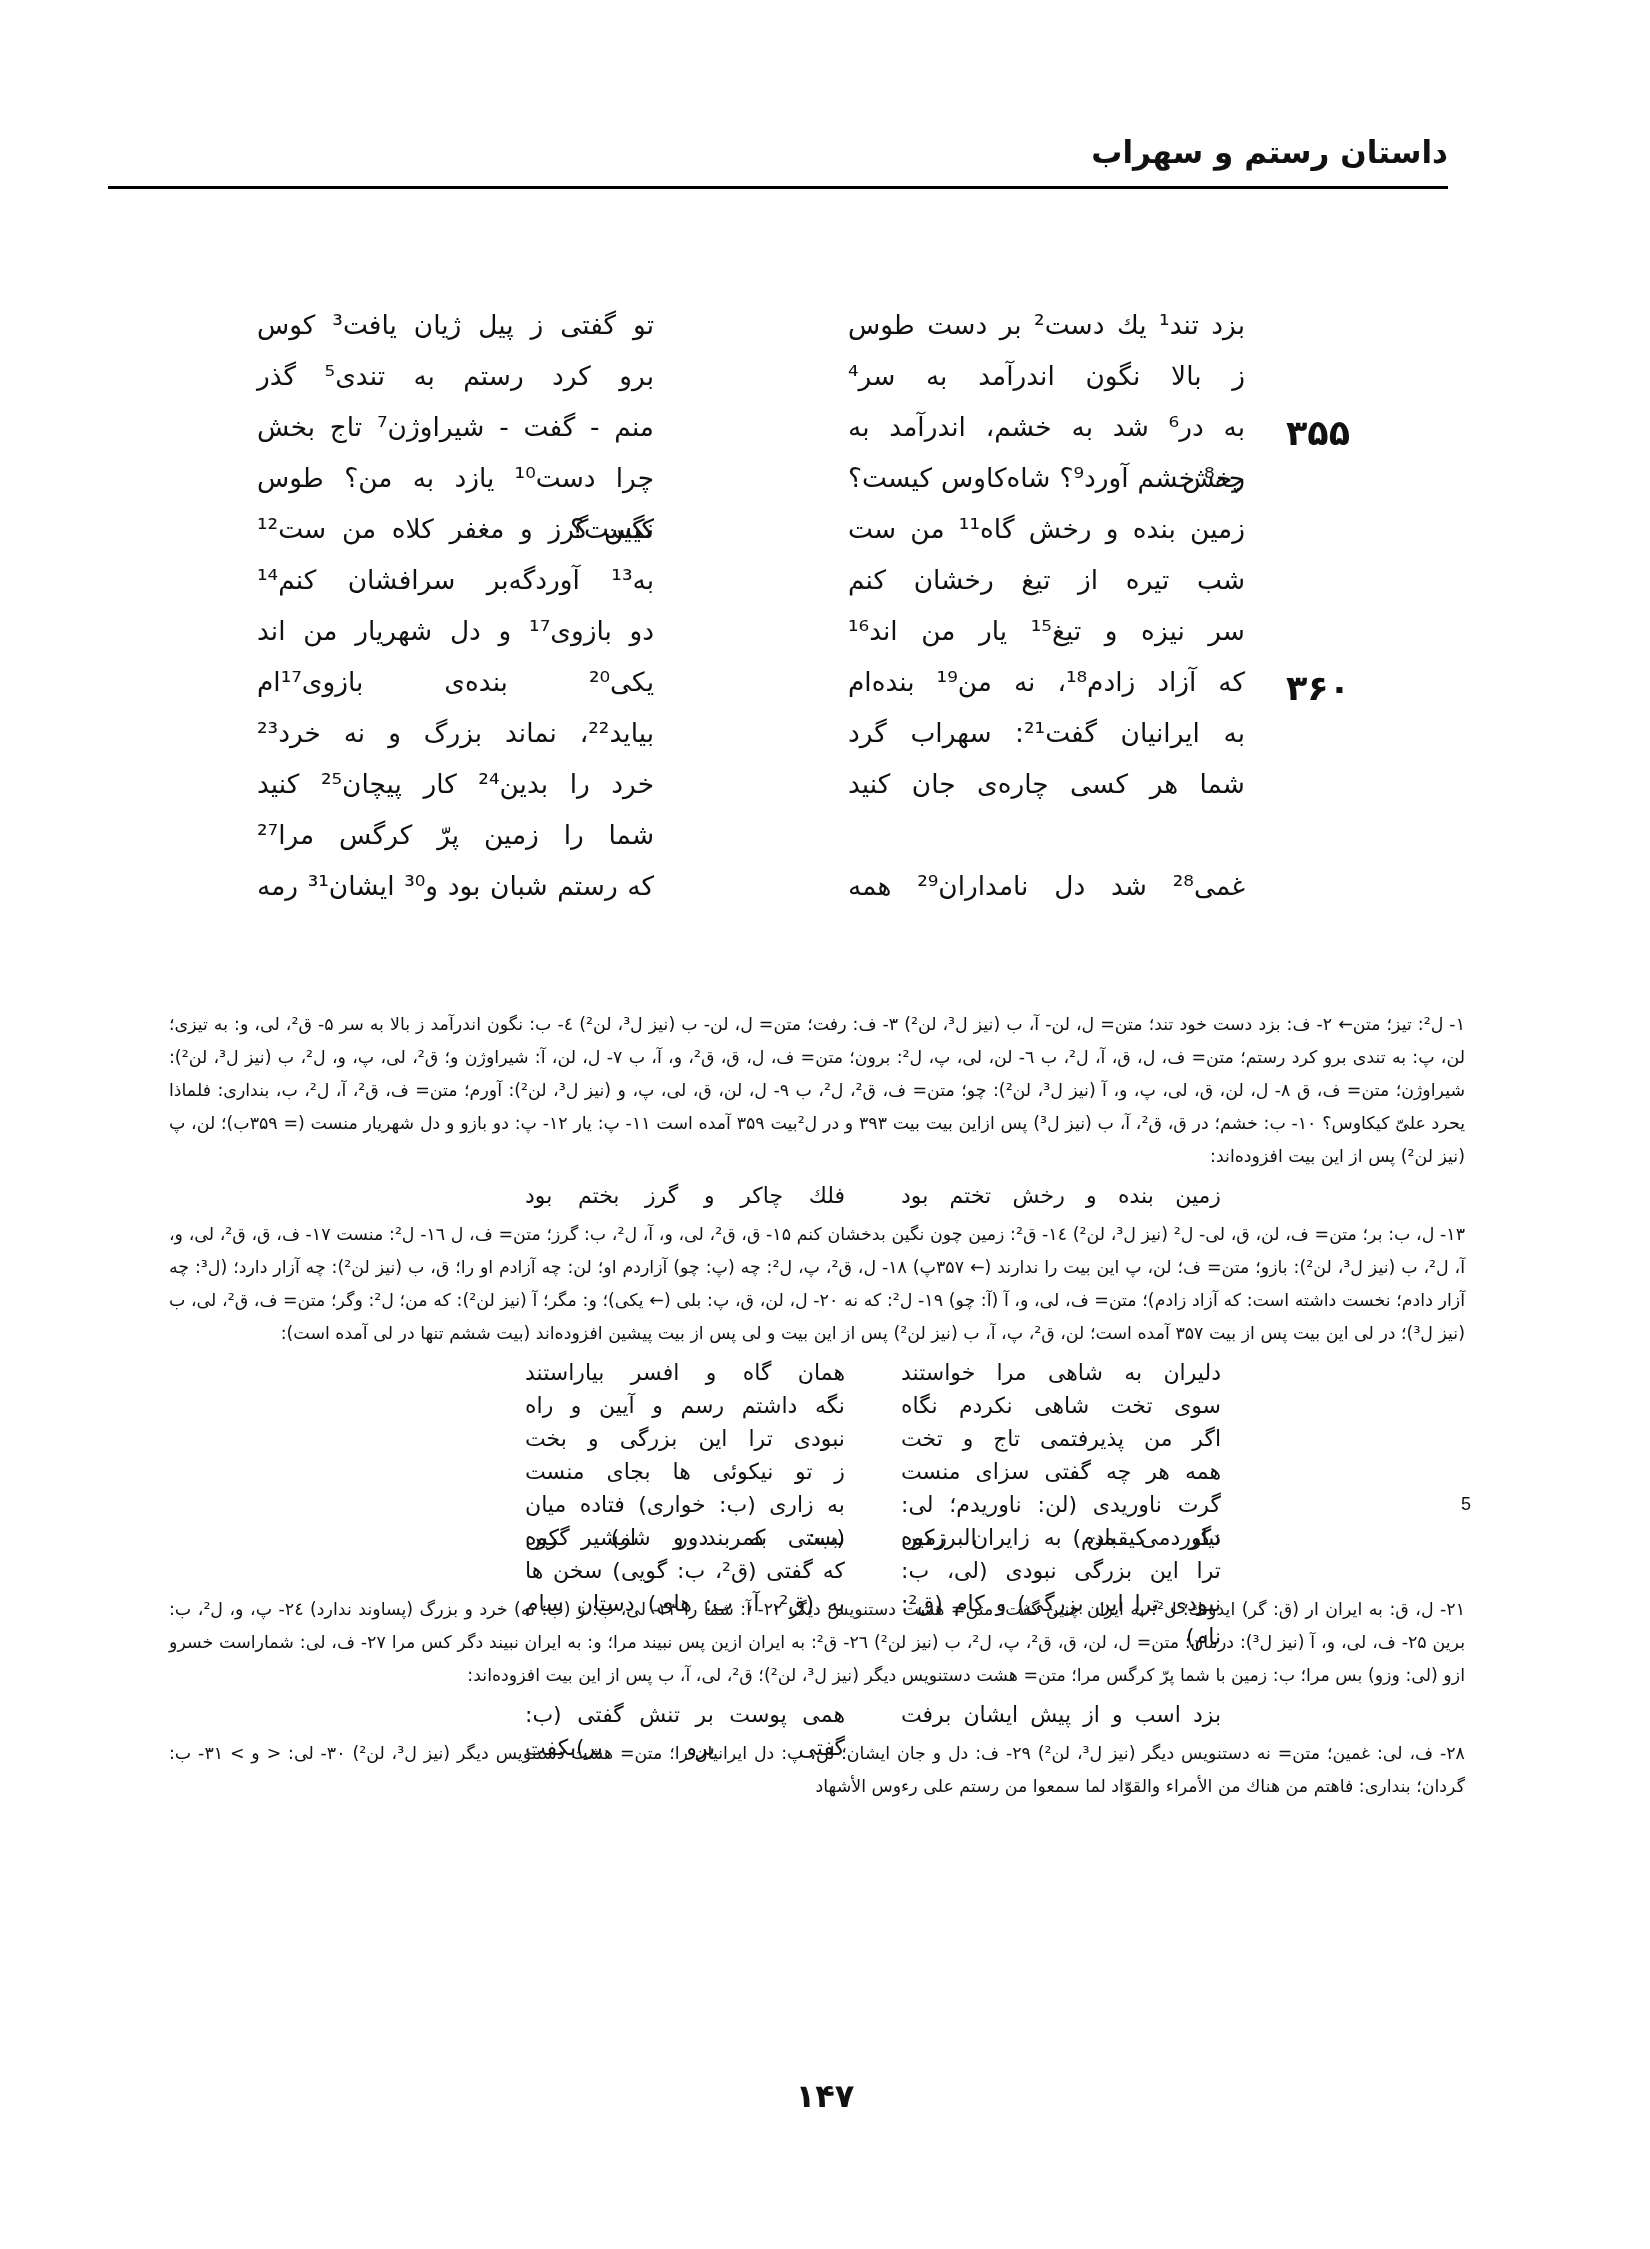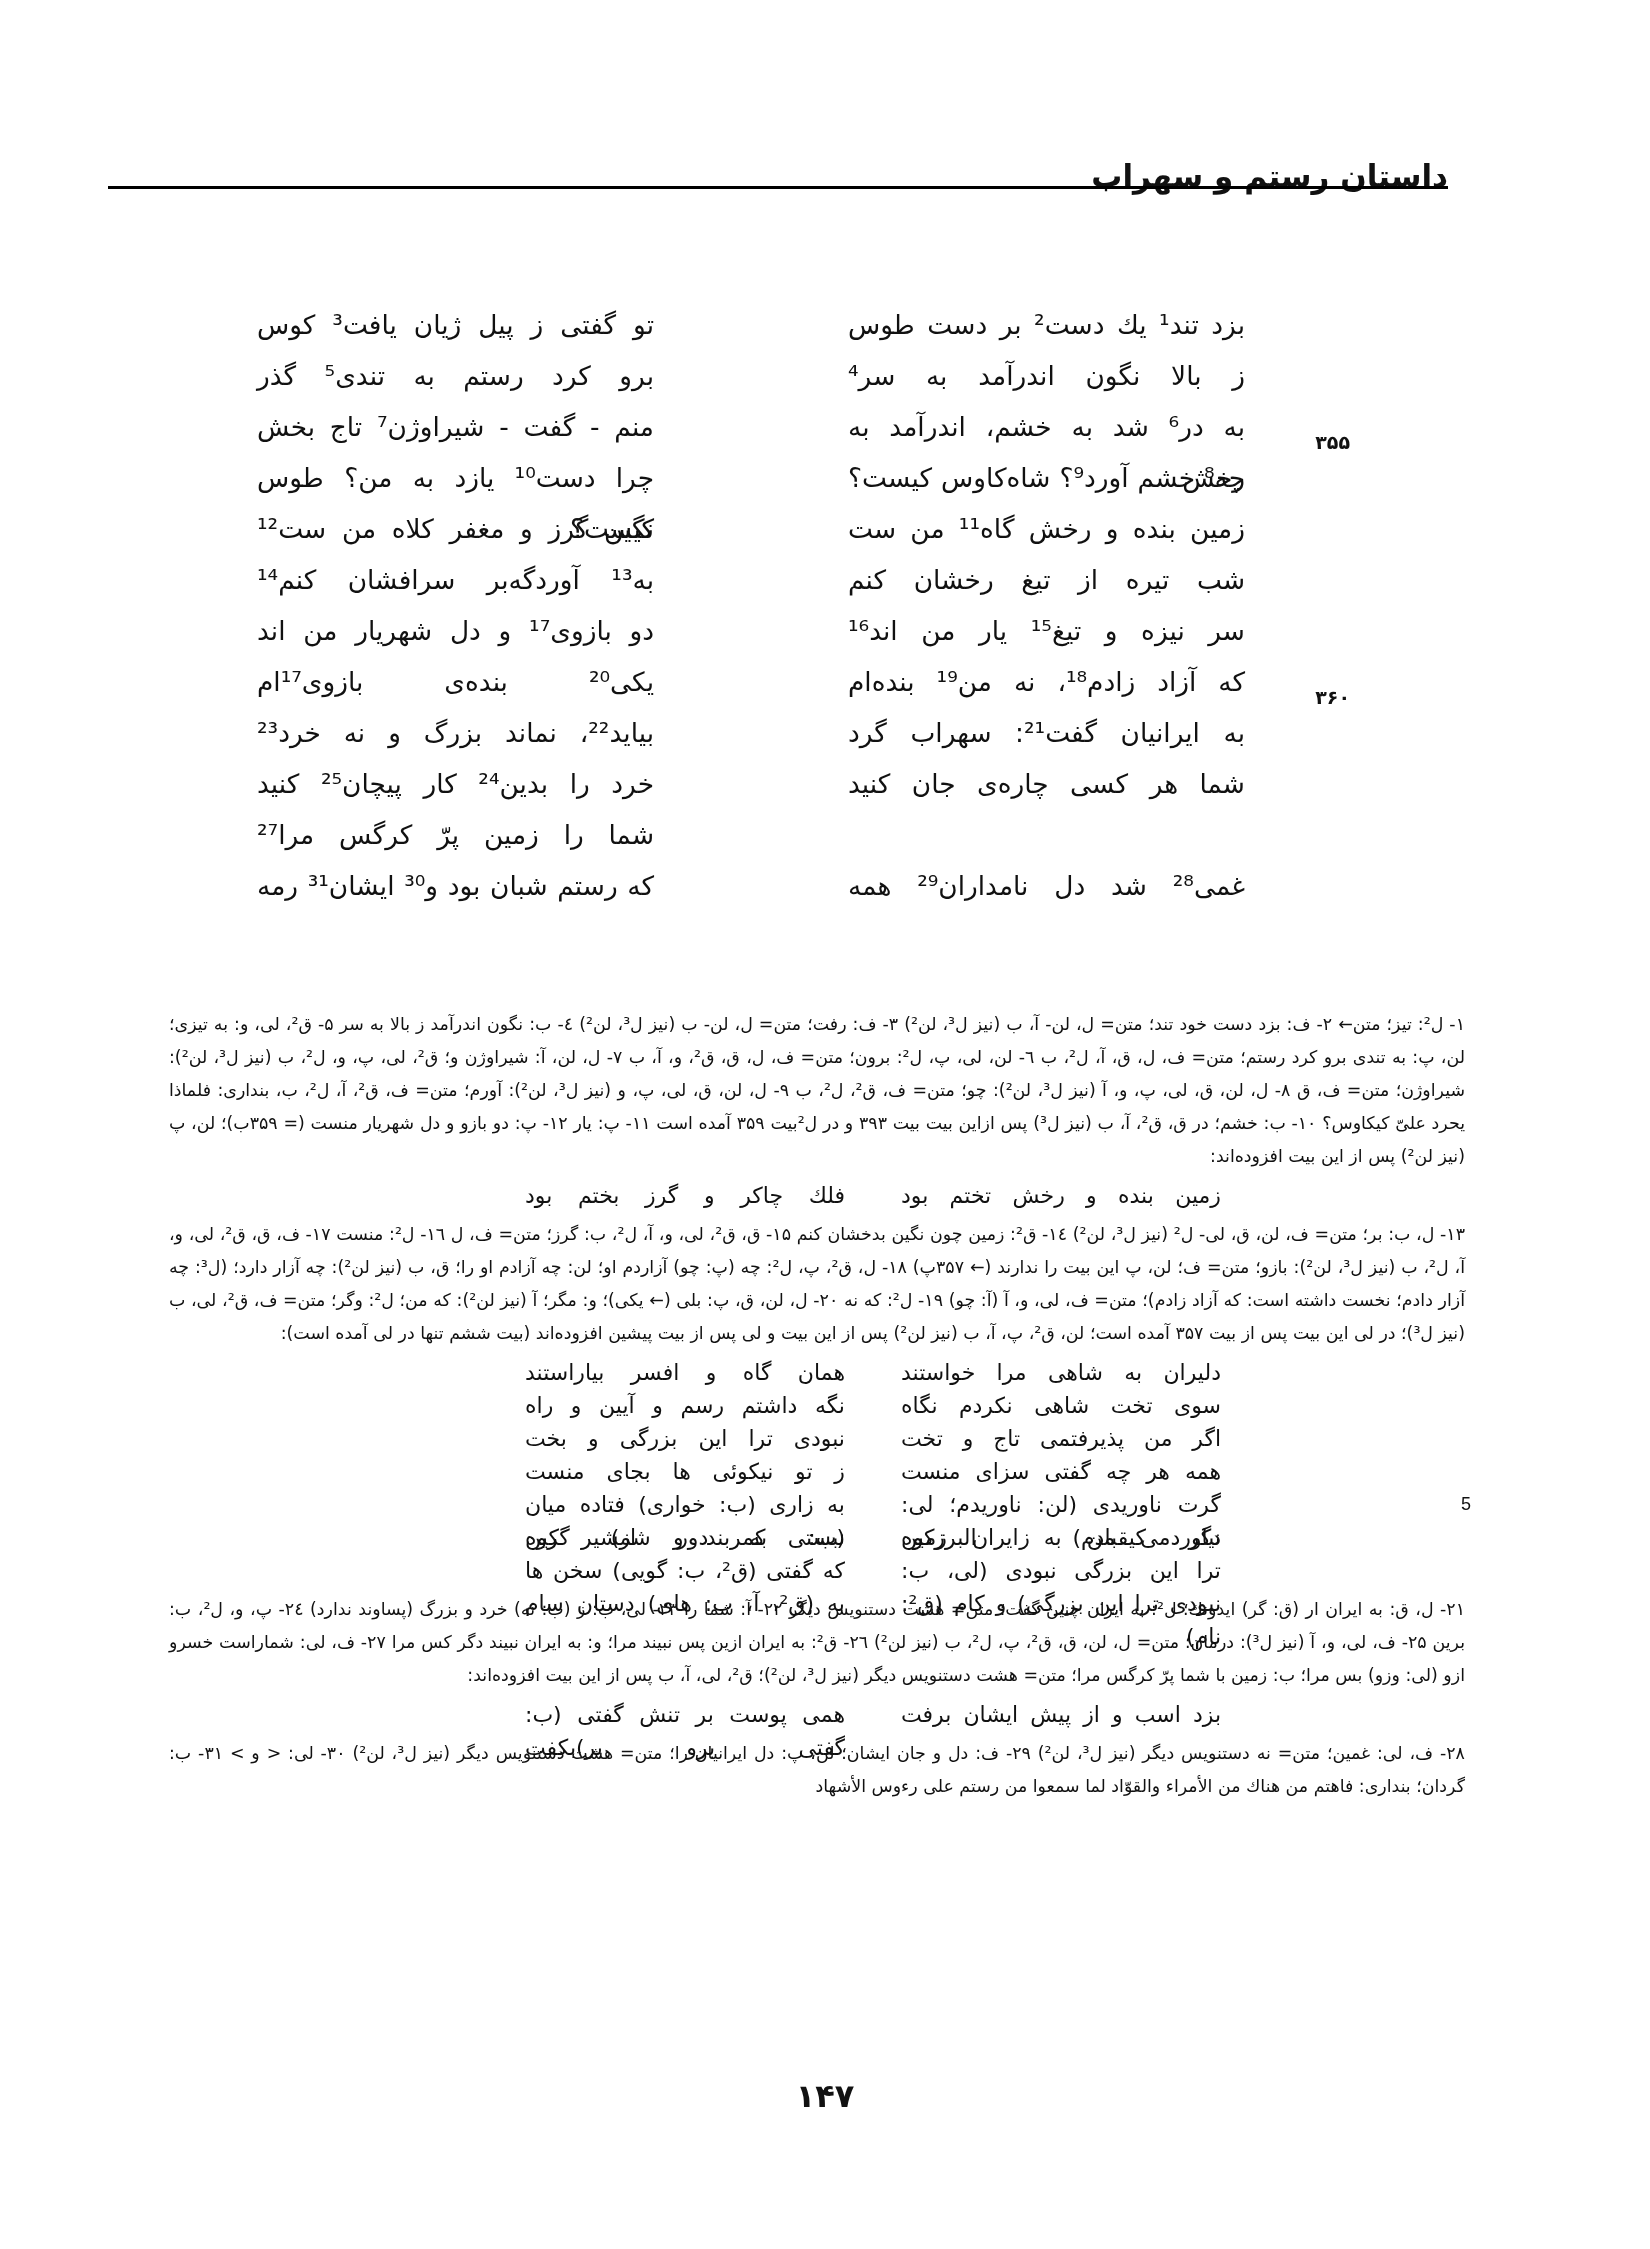--- a/index.html
+++ b/index.html
@@ -1,30 +1,30 @@
 <!DOCTYPE html>
 <html style="font-size:11px"><head>
 <meta charset="utf-8">
 <style>
   html, body { margin:0; padding:0; background:#ffffff; }
   body { width:1650px; height:2250px; position:relative; overflow:hidden;
          font-family:"DejaVu Serif", serif; color:#111; }
   .rtl { direction:rtl; unicode-bidi:embed; }
   .running-head { position:absolute; top:134px; right:202px; font-size:31px; font-weight:bold;
-                  font-family:"DejaVu Sans", sans-serif;margin-top:24px; }
+                  font-family:"DejaVu Sans", sans-serif; }
   .head-rule { position:absolute; top:186px; left:108px; right:202px; height:2.8px; background:#000; }
 
   
   .verses { position:absolute; top:299px; left:257px; width:1190px; }
   .verse-row { position:relative; height:51px; }
   .hemi { position:absolute; top:0; width:397px; font-size:26.4px; line-height:51px;
           text-align:justify; text-align-last:justify; font-family:"DejaVu Sans", sans-serif; }
   .hemi.right { right:202px; }
   .hemi.left { right:793px; }
-  .vnum { position:absolute; right:97px; top:16px; font-size:19px; line-height:51px;
+  .vnum { position:absolute; right:97px; top:7px; font-size:35px; line-height:51px;
           font-family:"DejaVu Sans", sans-serif; font-weight:bold; }
 
   
   .notes { position:absolute; top:1002px; left:163px; width:1308px; font-size:17.4px; line-height:33px;
            text-align:justify; font-family:"DejaVu Sans", sans-serif; }
   .notes p { margin:6px; }
   .nv-row { position:relative; height:33px; }
   .nv-hemi { position:absolute; top:0; width:320px; font-size:22px; line-height:33px;
              text-align:justify; text-align-last:justify; }
   .nv-hemi.r { right:250px; }

